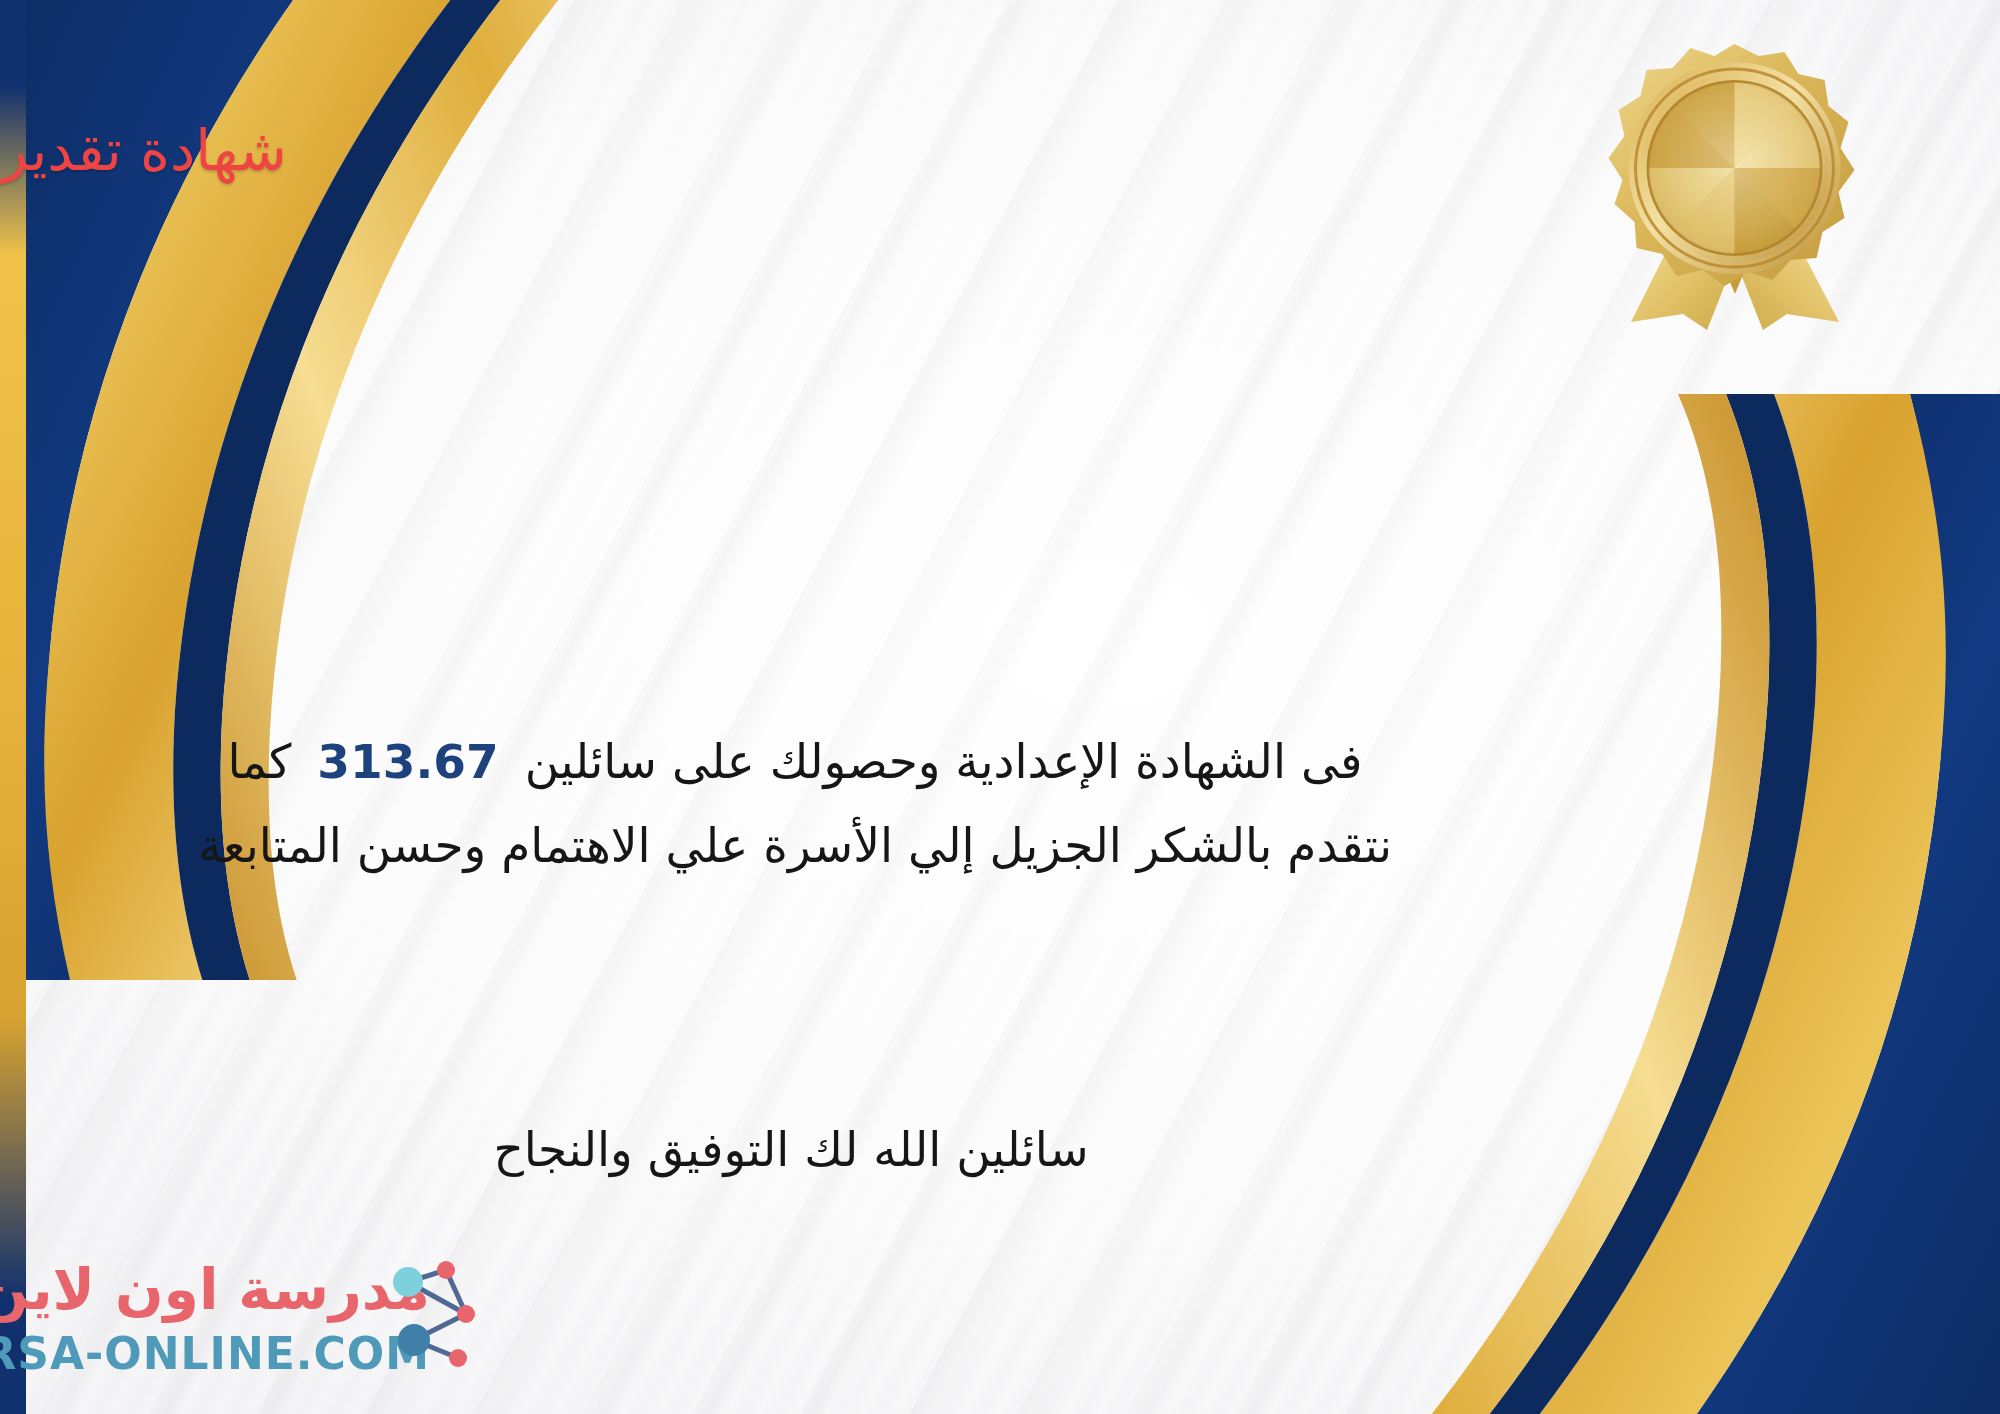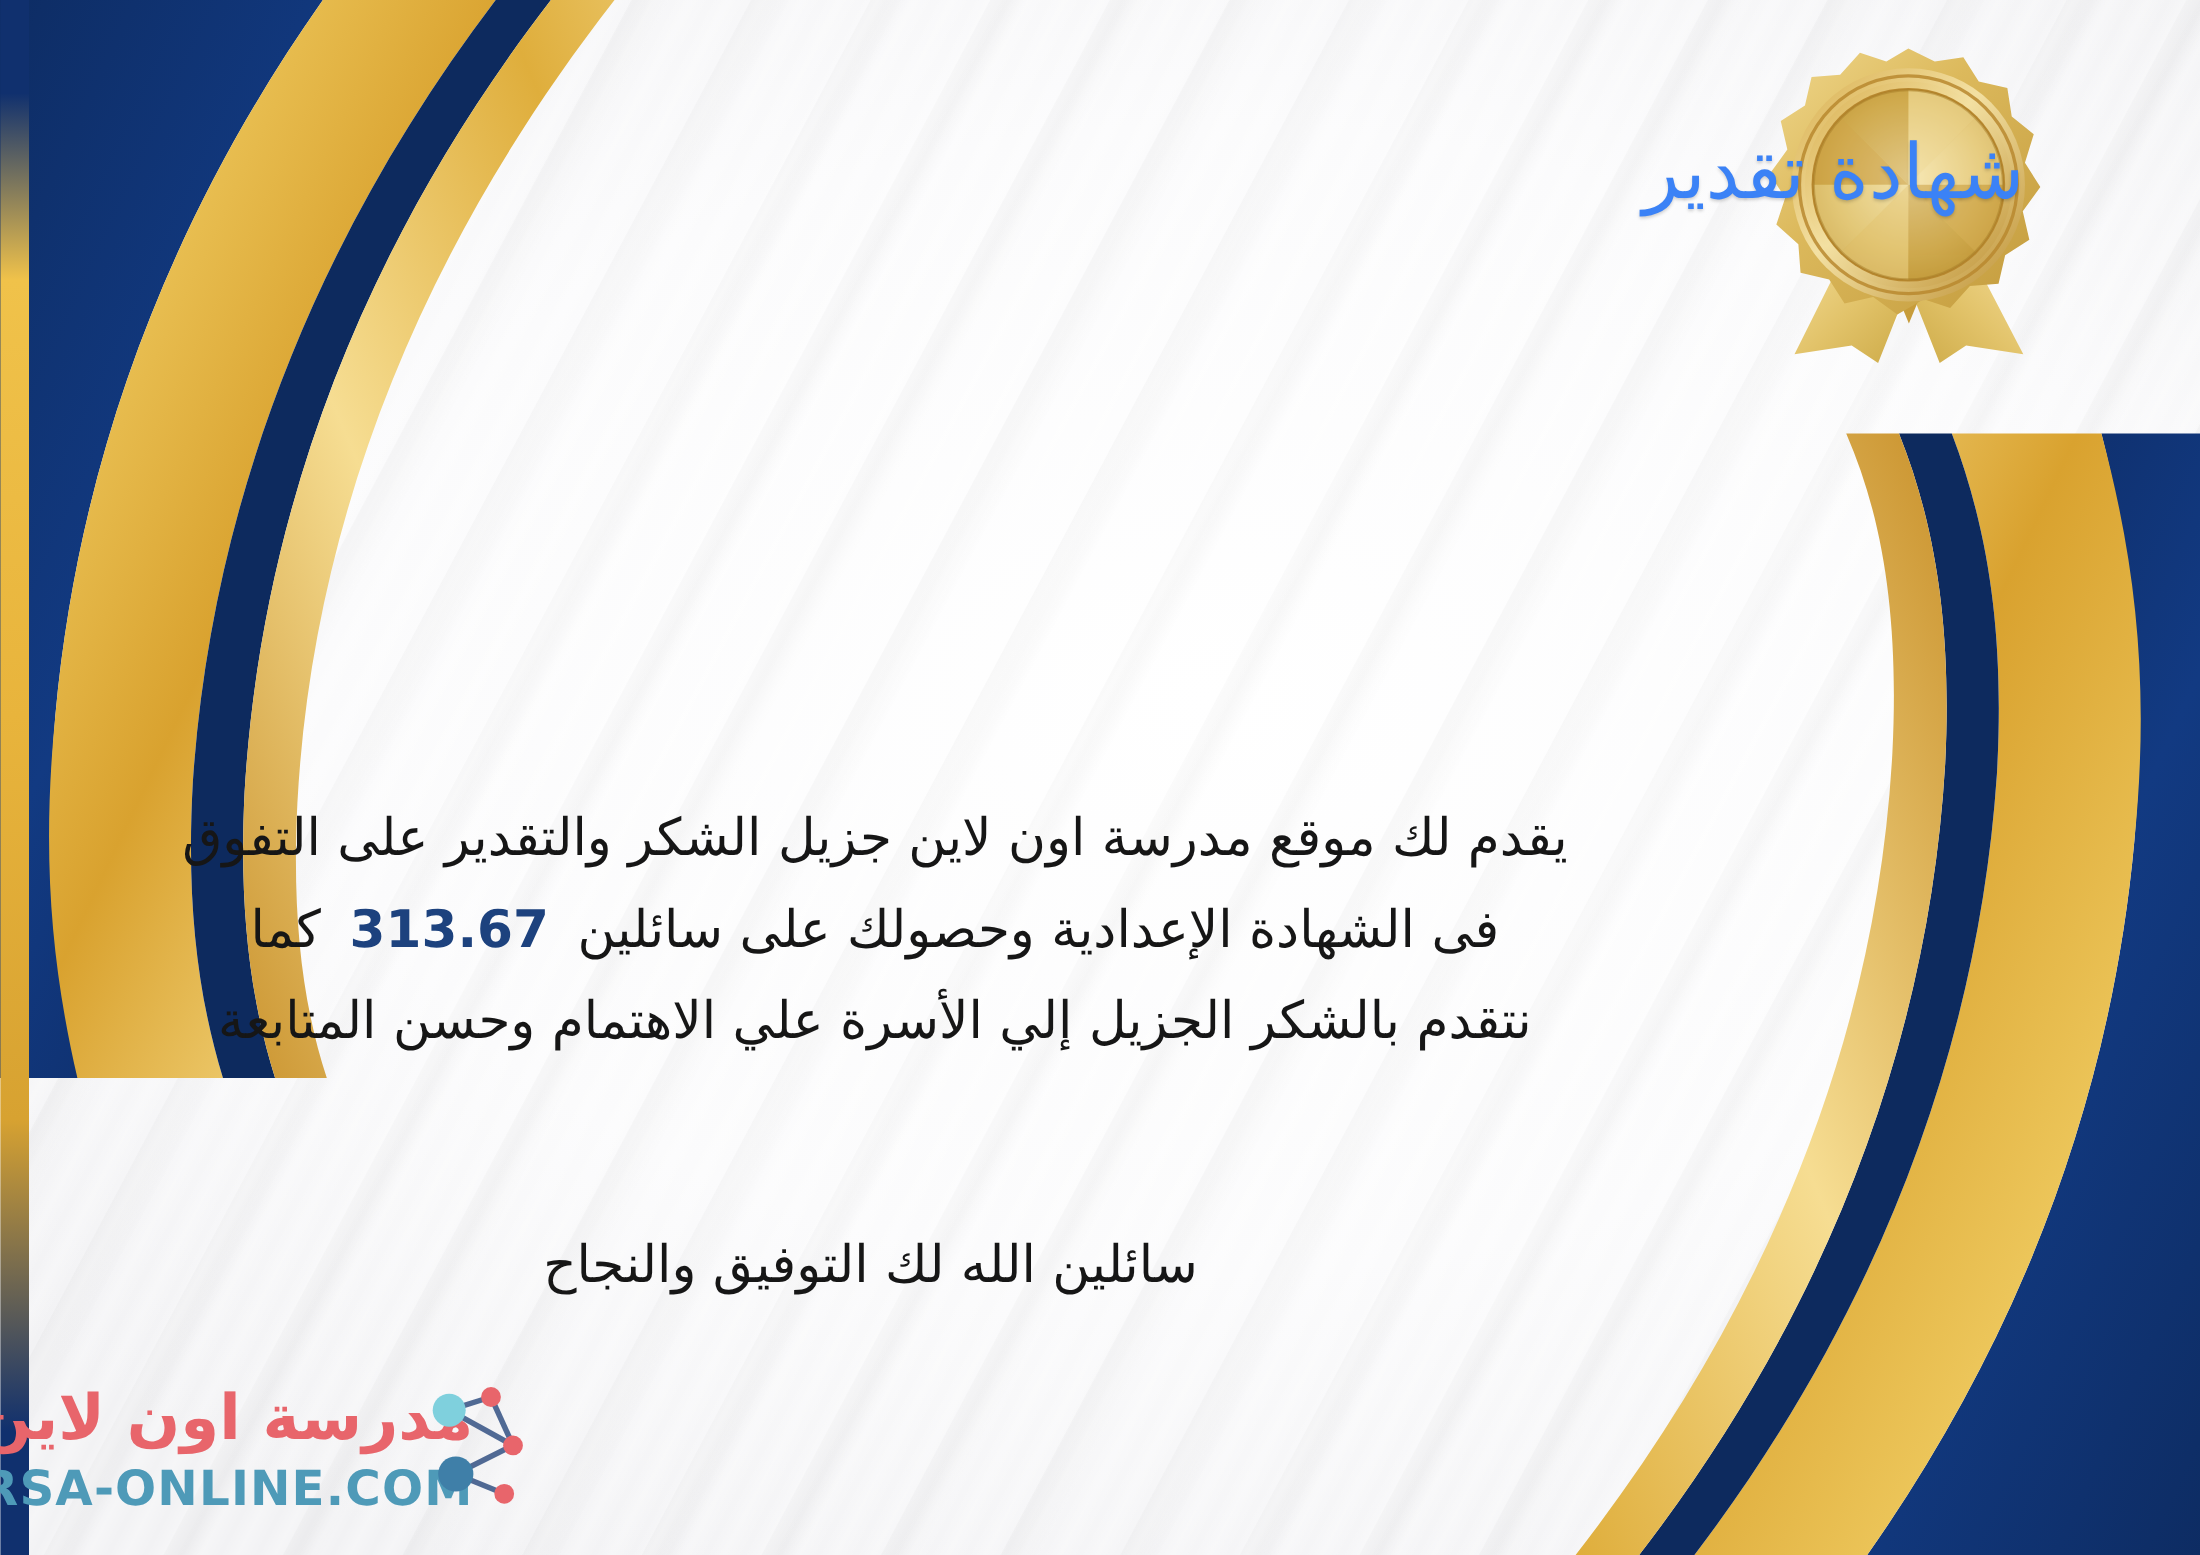--- a/index.html
+++ b/index.html
@@ -66,24 +66,24 @@
     width: 255px;
     height: 300px;
   }
 
   
   .cert-title {
     position: absolute;
     top: 118px;
     left: 0;
     width: 1840px;
-    text-align: right;
-    font-size: 69px;
+    text-align: left;
+    font-size: 57px;
     font-weight: 400;
-    color: #3b82f6;
+    color: #ef4444;
     letter-spacing: 1px;
     line-height: 1.15;
     text-shadow: 0 2px 3px rgba(0,0,0,.18);
   }
   .recipient-name {
     position: absolute;
     top: 500px;
     left: 110px;
     width: 1420px;
     text-align: center;
@@ -291,21 +291,20 @@
         </g>
         <circle r="86" fill="none" stroke="#a87d28" stroke-width="2" opacity=".5"></circle>
       </g>
     </g>
   </svg>
 
   <div class="cert-title">شهادة تقدير</div>
 
 
   <div class="body-block">
-    <span class="body-line">يقدم لك موقع مدرسة اون لاين جزيل الشكر  والتقدير على التفوق</span>
     <span class="body-line"><span>فى الشهادة الإعدادية وحصولك على سائلين</span><span class="grade-value">313.67</span><span>كما</span></span>
     <span class="body-line">نتقدم  بالشكر الجزيل إلي الأسرة علي الاهتمام وحسن المتابعة</span>
   </div>
 
   <div class="closing-line">سائلين الله لك التوفيق  والنجاح</div>
 
   <div class="brand-logo">
     <span class="brand-arabic">مدرسة اون لاين</span>
     <span class="brand-domain">MADRSA-ONLINE.COM</span>
     <svg class="brand-mark" viewBox="0 0 104 120">

